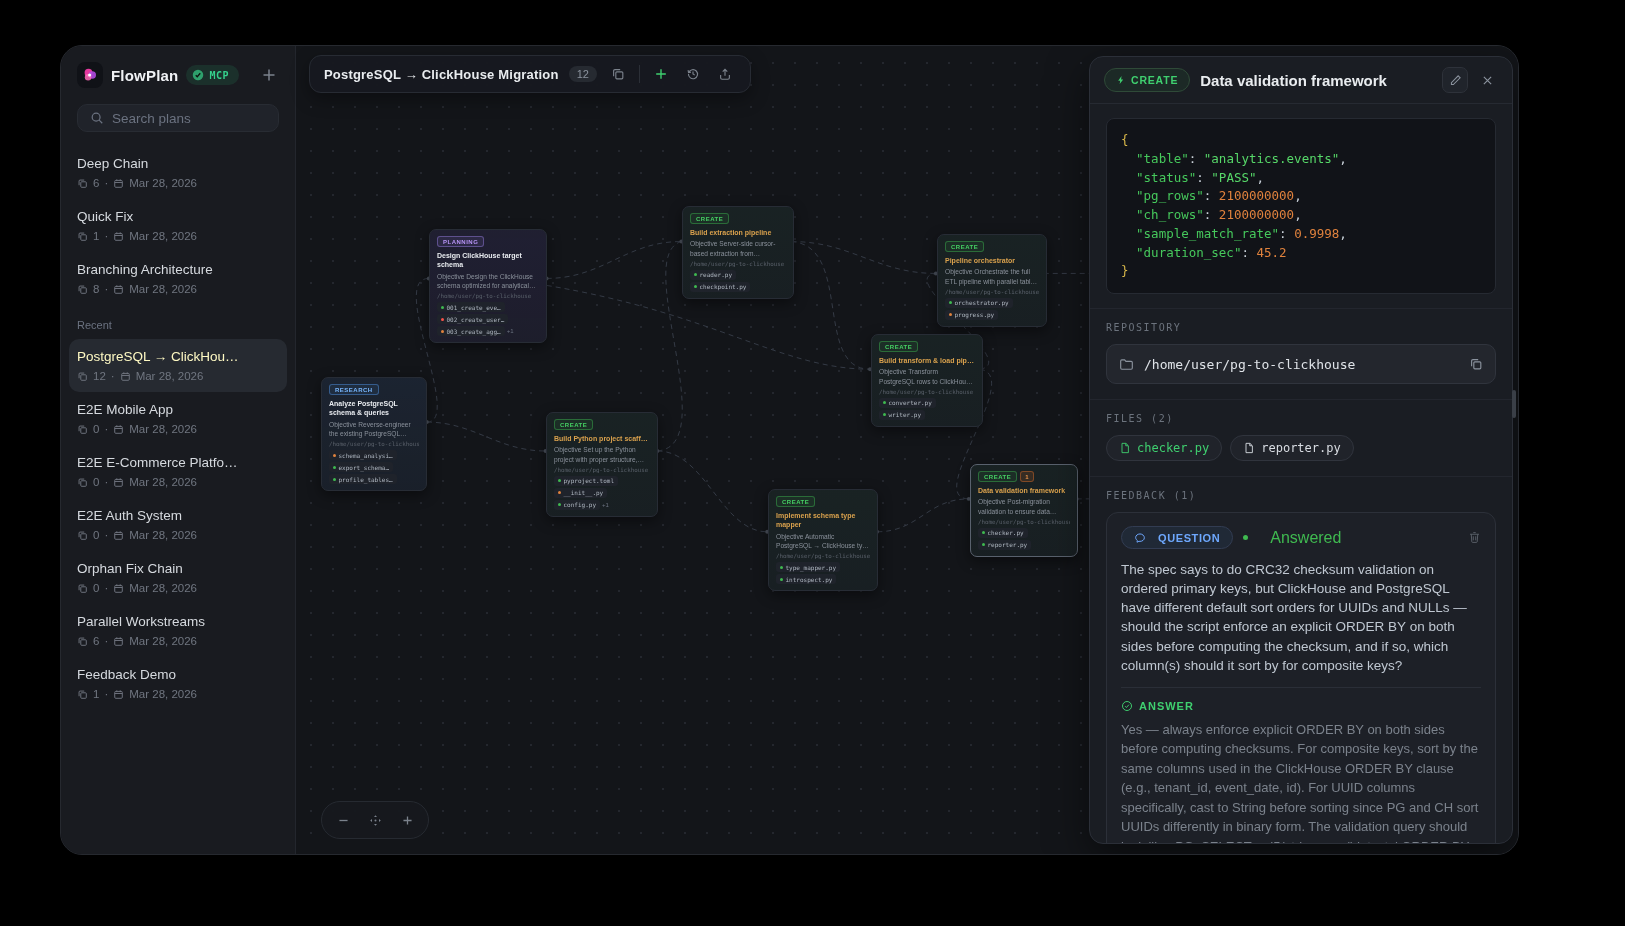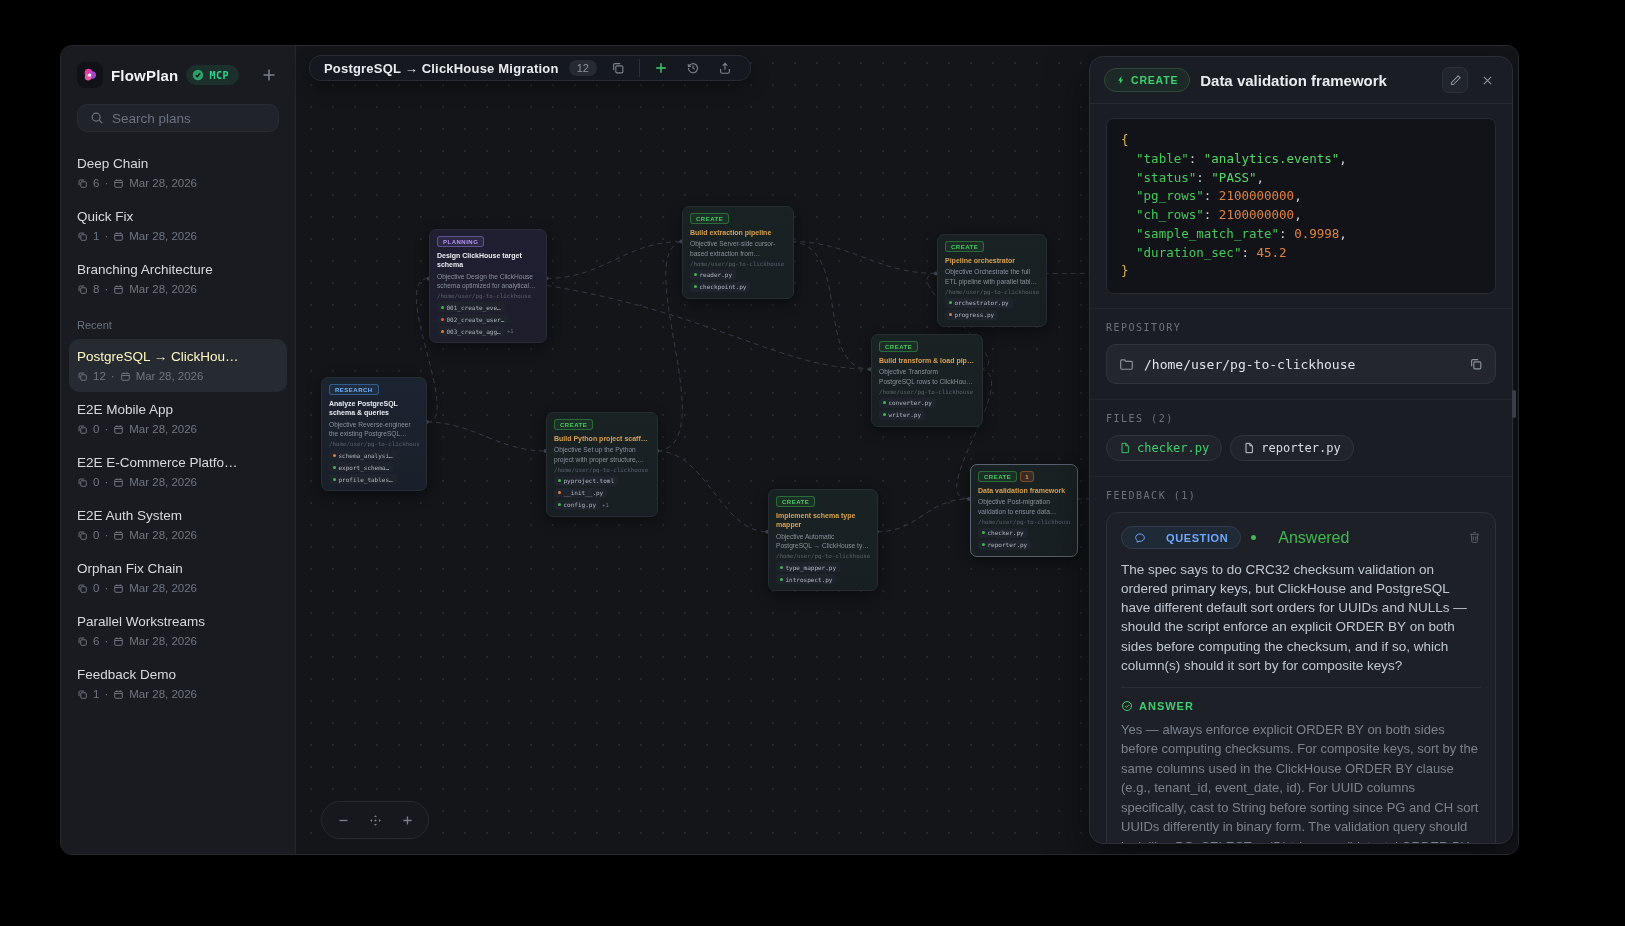--- a/index.html
+++ b/index.html
@@ -1,21 +1,21 @@
 <!DOCTYPE html>
 <html><head>
 <meta charset="utf-8">
 <style>
   * { margin:0; padding:0; box-sizing:border-box; }
   html,body { width:1625px; height:926px; background:#000; overflow:hidden;
     font-family:"Liberation Sans", sans-serif; -webkit-font-smoothing:antialiased; }
 
   
   .window { position:absolute; left:60px; top:45px; width:1459px; height:810px;
-    background:#14161b; border:1px solid #26292f; border-radius:12px; overflow:hidden;
+    background:#14161b; border:1px solid #26292f; border-radius:22px; overflow:hidden;
     box-shadow:0 24px 70px rgba(0,0,0,.7); display:flex; }
 
   
   .sidebar { width:235px; height:100%; background:#191b20; border-right:1px solid #23262d;
     flex:0 0 auto; overflow:hidden; position:relative; }
   .side-head { display:flex; align-items:center; gap:8px; padding:16px 14px 10px 16px; }
   .logo { width:26px; height:26px; border-radius:8px; background:#101217; display:flex;
     align-items:center; justify-content:center; flex:0 0 auto; }
   .app-name { font-size:15px; font-weight:bold; color:#f0f2f5; letter-spacing:.2px; }
   .mcp { display:flex; align-items:center; gap:5px; background:rgba(46,160,108,.16);
@@ -38,21 +38,21 @@
     font-size:11.5px; }
   .side-meta .mi { display:flex; }
   .side-meta svg { width:11px; height:11px; }
 
   
   .canvas { position:relative; flex:1 1 auto; height:100%; background:#131519;
     background-image:radial-gradient(circle, #24272e 1px, transparent 1.2px);
     background-size:22px 22px; background-position:4px 6px; }
   .edges { position:absolute; inset:0; width:100%; height:100%; z-index:1; }
 
-  .canvas-header { position:absolute; left:13px; top:9px; height:26px; z-index:6;
+  .canvas-header { position:absolute; left:13px; top:9px; height:38px; z-index:6;
     display:flex; align-items:center; gap:10px; padding:0 14px; background:rgba(23,25,31,.96);
     border:1px solid #272b33; border-radius:12px; box-shadow:0 6px 18px rgba(0,0,0,.35); }
   .ch-title { font-size:13px; font-weight:bold; color:#e9ecef; letter-spacing:.2px; }
   .ch-count { background:#262a31; color:#8b939e; font-size:11px; padding:2px 8px;
     border-radius:8px; }
   .chi { background:none; border:none; color:#7b828c; cursor:pointer; width:22px; height:22px;
     display:flex; align-items:center; justify-content:center; }
   .chi svg { width:14px; height:14px; }
   .chi.green { color:#3fcf6f; }
   .ch-div { width:1px; height:18px; background:#2b2f37; }
@@ -133,21 +133,21 @@
 
   .chips { display:flex; gap:8px; flex-wrap:wrap; }
   .fchip { display:inline-flex; align-items:center; gap:6px; border:1px solid #30343d;
     background:#20232a; border-radius:16px; padding:5px 12px; font-family:"DejaVu Sans Mono",monospace;
     font-size:12px; cursor:pointer; }
   .fchip svg { width:12px; height:12px; }
   .fchip.green { color:#3fcf6f; } .fchip.light { color:#d8dce2; }
 
   .qcard { border:1px solid #2c3039; background:#1d2027; border-radius:12px; padding:13px 14px; }
   .qrow { display:flex; align-items:center; gap:10px; }
-  .qbadge { display:inline-flex; align-items:center; gap:20px; color:#6ea8fe; font-size:11px;
+  .qbadge { display:inline-flex; align-items:center; gap:12px; color:#6ea8fe; font-size:11px;
     font-weight:bold; letter-spacing:.6px; border:1px solid #323c52; background:rgba(88,166,255,.07);
     padding:4.5px 12px; border-radius:999px; }
   .qbadge svg { width:12px; height:12px; }
   .answered { color:#3fb950; font-size:16px; display:flex; align-items:center; gap:22px; }
   .answered .dot { width:5px; height:5px; border-radius:50%; background:#3fb950; }
   .qtrash { margin-left:auto; background:none; border:none; color:#596069; cursor:pointer; display:flex; }
   .qtrash svg { width:13px; height:13px; }
   .qtext { margin-top:11px; font-size:13.5px; color:#bfc7d1; line-height:1.42; }
   .qdiv { border-top:1px solid #2a2e37; margin:12px 0; }
   .alab { display:flex; align-items:center; gap:6px; color:#3fcf6f; font-size:11px;

